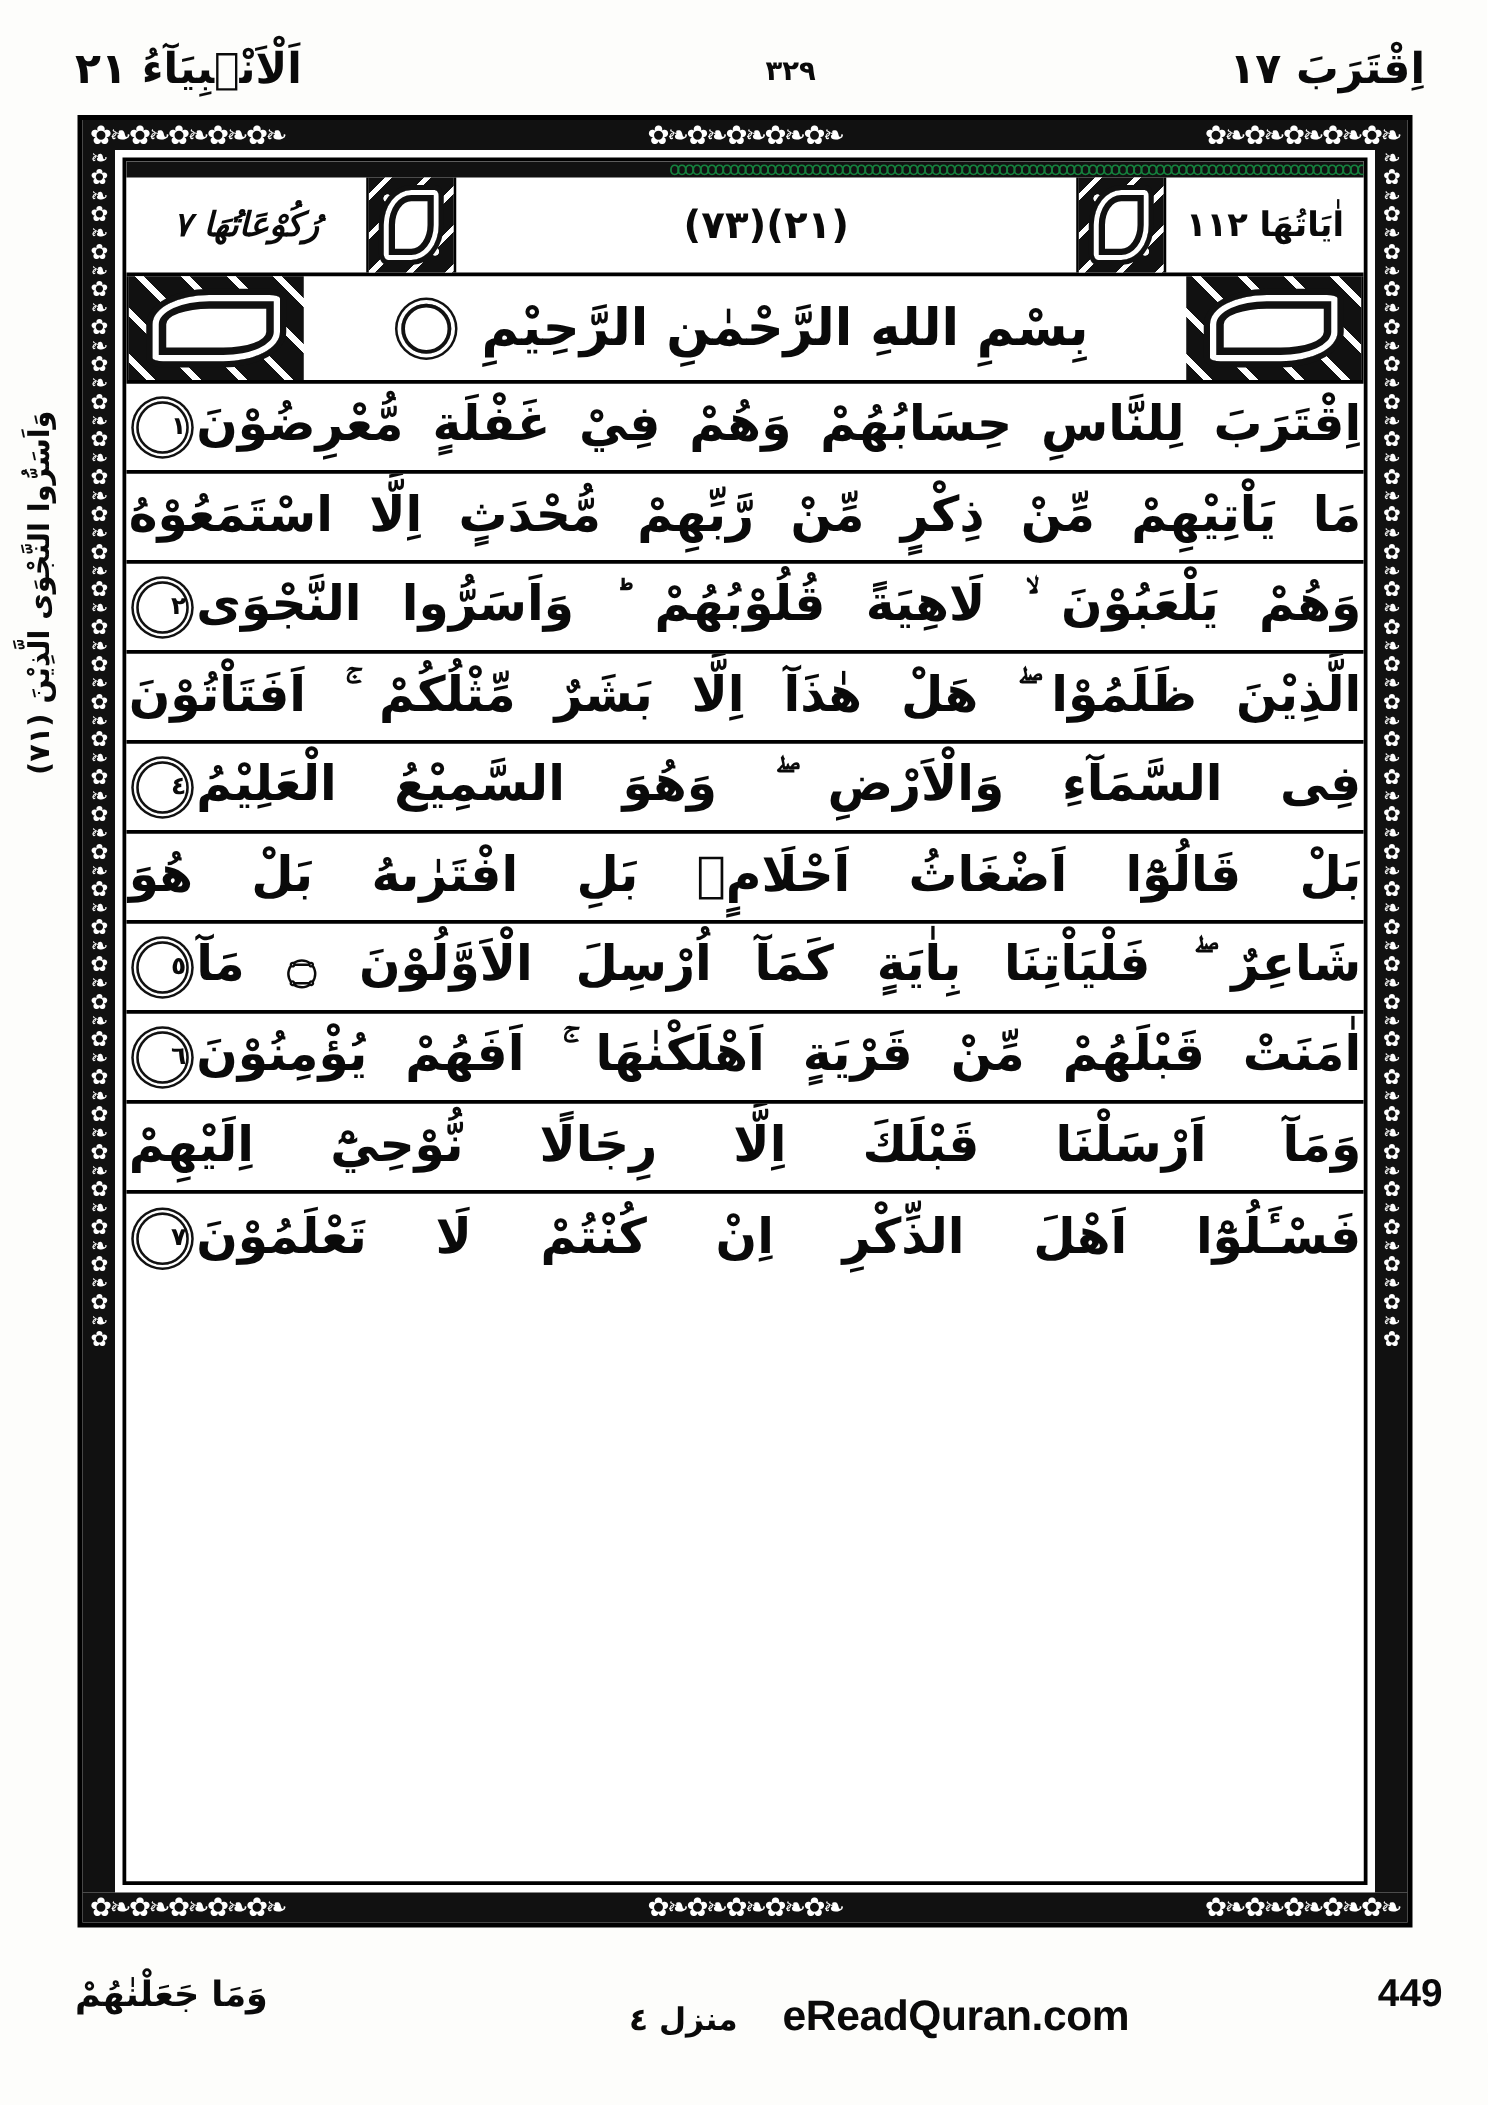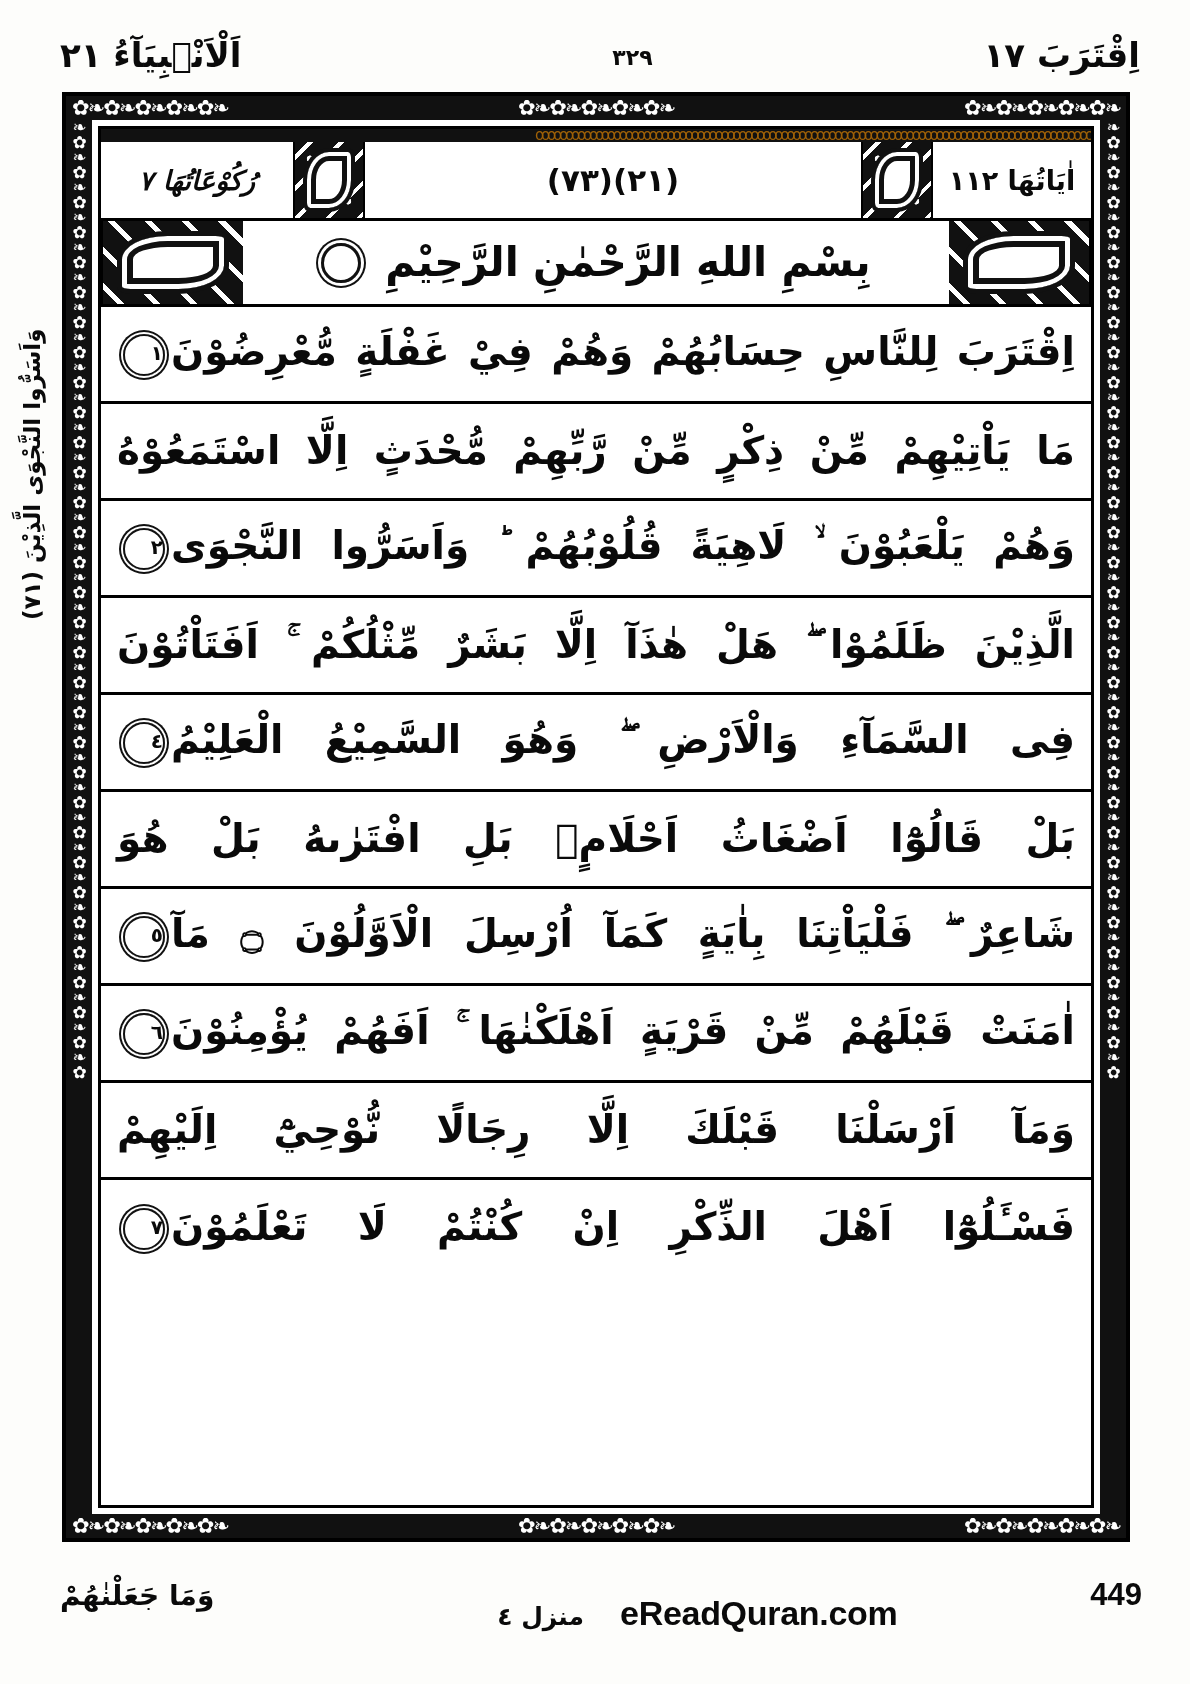--- a/index.html
+++ b/index.html
@@ -134,21 +134,21 @@
     box-sizing: border-box;
     display: flex;
     direction: rtl;
     align-items: stretch;
   }
   .beads {
     position: absolute;
     top: 0; left: 0; right: 0;
     height: 13px;
     background: #111;
-    color: #a16207;
+    color: #15803d;
     font-size: 15px;
     line-height: 13px;
     letter-spacing: -3.2px;
     overflow: hidden;
     white-space: nowrap;
     font-family: "DejaVu Sans", sans-serif;
   }
   .banner-row {
     position: absolute;
     top: 13px; left: 0; right: 0; bottom: 0;
@@ -239,28 +239,28 @@
     height: 34px;
     border: 3px solid #111;
     border-radius: 50%;
     box-shadow: 0 0 0 3px #fff, 0 0 0 5px #111;
     position: relative;
     flex: 0 0 auto;
   }
 
   
   .ayah-line {
-    height: 97px;
+    height: 72px;
     border-bottom: 3px solid #000;
     box-sizing: border-box;
     display: flex;
     align-items: center;
     justify-content: flex-start;
     direction: rtl;
-    padding: 0 16px;
+    padding: 0 2px;
     overflow: hidden;
   }
   .ayah-line:last-child { border-bottom: none; }
   .ayah-text {
     font-size: 39px;
     font-weight: 700;
     line-height: 1.05;
     white-space: nowrap;
     width: 100%;
     text-align: justify;
@@ -296,21 +296,21 @@
     font-weight: 700;
     line-height: 1.4;
     white-space: nowrap;
     font-family: "DejaVu Sans", sans-serif;
   }
 
   
   .footer {
     position: absolute;
     left: 60px;
-    right: 40px;
+    right: 28px;
     top: 1560px;
     height: 70px;
     display: flex;
     align-items: center;
     justify-content: space-between;
     direction: ltr;
   }
   .footer-left {
     font-size: 28px;
     font-weight: 700;

